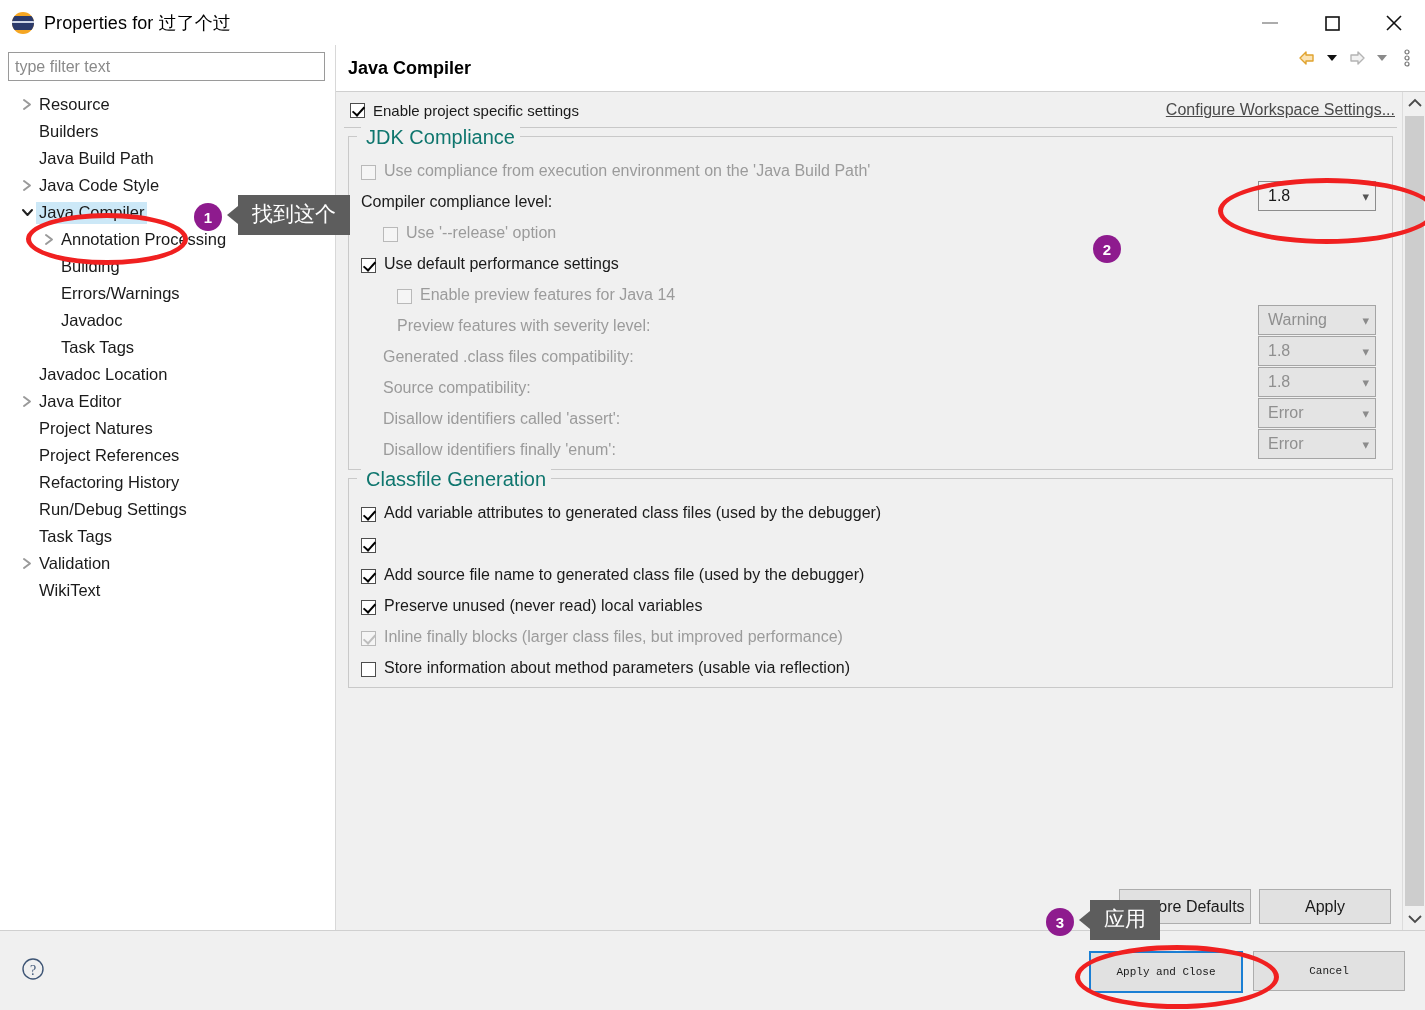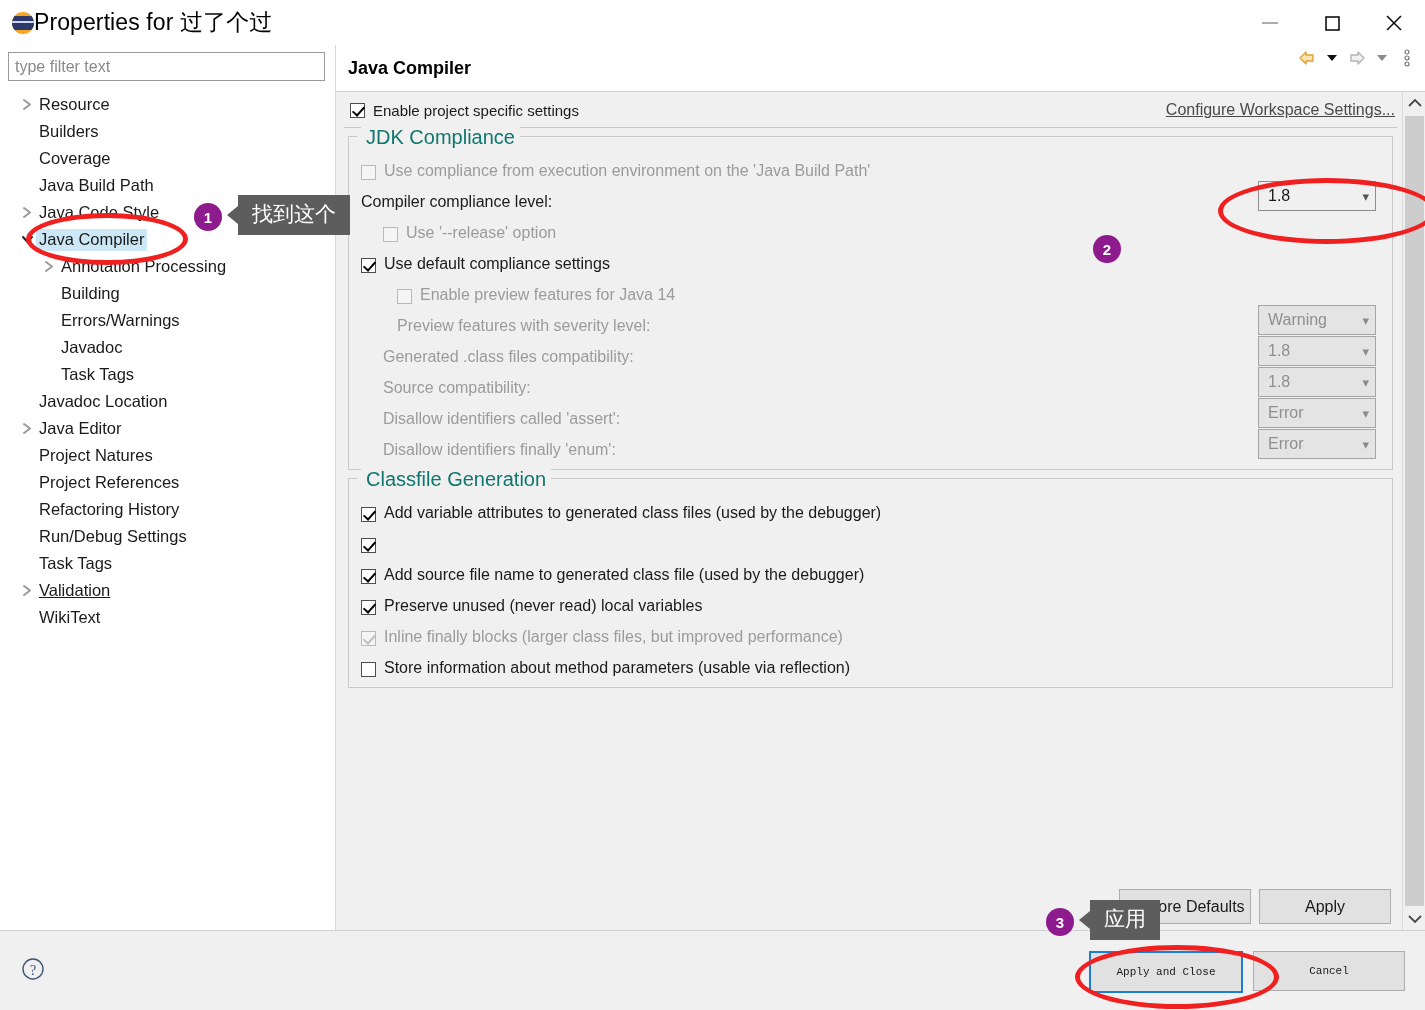--- a/index.html
+++ b/index.html
@@ -45,21 +45,22 @@
     border-radius: 2px;
   }
   .title-icon::after {
     content: "";
     position: absolute;
     left: 0; top: 9px;
     width: 22px; height: 2px;
     background: #cfd6e6;
   }
   .title-text {
-    font-size: 23px;
+    margin-left: 10px;
+    font-size: 18px;
     color: #000;
     letter-spacing: 0.1px;
   }
   .win-controls {
     position: absolute;
     right: 0; top: 0;
     height: 45px;
     display: flex;
     align-items: center;
   }
@@ -441,24 +442,20 @@
           </svg>
         </span>
         <span class="tree-label">Resource</span>
       </div>
       <div class="tree-row" style="padding-left: 10px;">
         <span class="tree-arrow"></span>
         <span class="tree-label">Builders</span>
       </div>
       <div class="tree-row" style="padding-left: 10px;">
         <span class="tree-arrow"></span>
-        <span class="tree-label">Coverage</span>
-      </div>
-      <div class="tree-row" style="padding-left: 10px;">
-        <span class="tree-arrow"></span>
         <span class="tree-label">Java Build Path</span>
       </div>
       <div class="tree-row" style="padding-left: 10px;">
         <span class="tree-arrow">
           <svg width="11" height="13" viewBox="0 0 11 13">
             <path d="M2 2 L8 6.5 L2 11" fill="none" stroke="#9a9a9a" stroke-width="2" stroke-linecap="round" stroke-linejoin="round"></path>
           </svg>
         </span>
         <span class="tree-label">Java Code Style</span>
       </div>
@@ -519,21 +516,21 @@
         <span class="tree-label">Refactoring History</span>
       </div>
       <div class="tree-row" style="padding-left: 10px;">
         <span class="tree-arrow"></span>
         <span class="tree-label">Run/Debug Settings</span>
       </div>
       <div class="tree-row" style="padding-left: 10px;">
         <span class="tree-arrow"></span>
         <span class="tree-label">Task Tags</span>
       </div>
-      <div class="tree-row" style="padding-left: 10px; text-decoration: underline;">
+      <div class="tree-row" style="padding-left: 10px;">
         <span class="tree-arrow">
           <svg width="11" height="13" viewBox="0 0 11 13">
             <path d="M2 2 L8 6.5 L2 11" fill="none" stroke="#9a9a9a" stroke-width="2" stroke-linecap="round" stroke-linejoin="round"></path>
           </svg>
         </span>
         <span class="tree-label">Validation</span>
       </div>
       <div class="tree-row" style="padding-left: 10px;">
         <span class="tree-arrow"></span>
         <span class="tree-label">WikiText</span>
@@ -607,21 +604,21 @@
             </div>
           </div>
 
           <div class="row indent1">
             <div class="cb dim"></div>
             <span class="row-label dim">Use '--release' option</span>
           </div>
 
           <div class="row">
             <div class="cb checked"></div>
-            <span class="row-label">Use default compliance settings</span>
+            <span class="row-label">Use default performance settings</span>
           </div>
 
           <div class="row indent2">
             <div class="cb dim"></div>
             <span class="row-label dim">Enable preview features for Java 14</span>
           </div>
 
           <div class="row indent2">
             <span class="row-label dim">Preview features with severity level:</span>
             <div class="combo">

